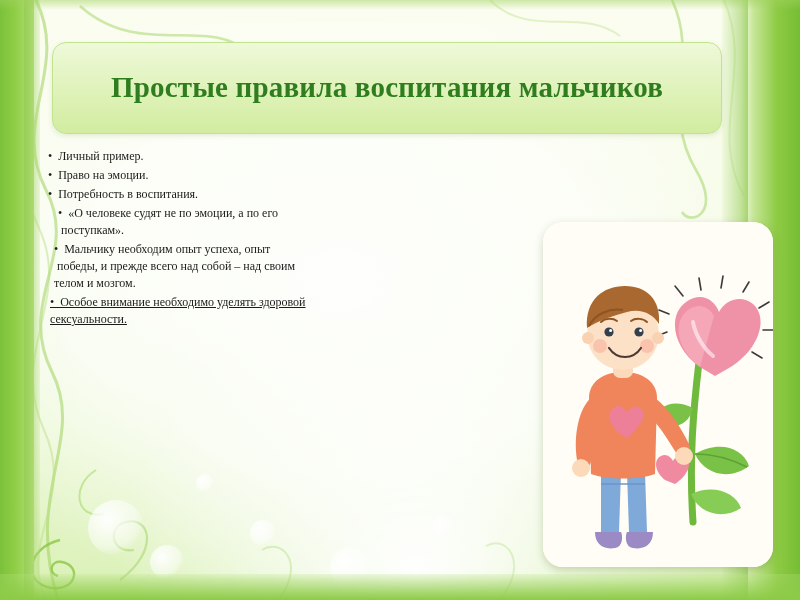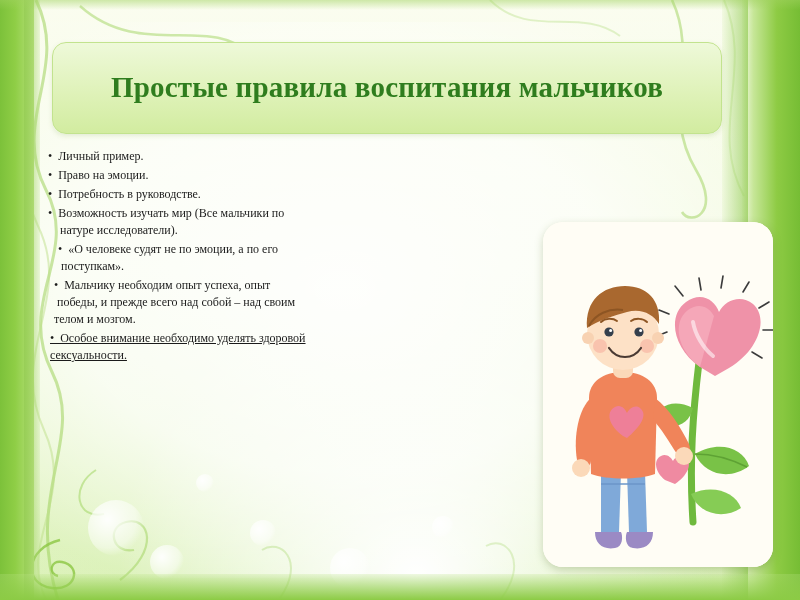--- a/index.html
+++ b/index.html
@@ -190,23 +190,21 @@
   <div class="band-top"></div>
   <div class="band-bottom"></div>
 
   <div class="title-box">
     <div class="title-text">Простые правила воспитания мальчиков</div>
   </div>
 
   <div class="body-list">
     <div class="li indent-0">•  Личный пример.</div>
     <div class="li indent-0">•  Право на эмоции.</div>
-    <div class="li indent-0">•  Потребность в руководстве.</div>
-    <div class="li indent-0">•  Возможность изучать мир (Все мальчики по
-    натуре исследователи).</div>
+    <div class="li indent-0">•  Потребность в воспитания.</div>
     <div class="li indent-1">•  «О человеке судят не по эмоции, а по его
  поступкам».</div>
     <div class="li indent-2">•  Мальчику необходим опыт успеха, опыт
  победы, и прежде всего над собой – над своим
 телом и мозгом.</div>
     <div class="li indent-3">•  Особое внимание необходимо уделять здоровой
 сексуальности.</div>
   </div>
 
   <div class="picture-frame">

